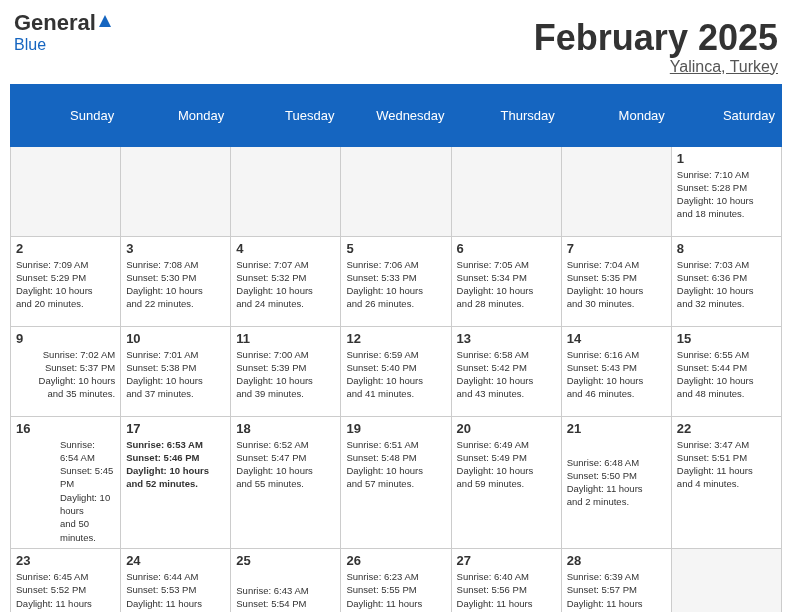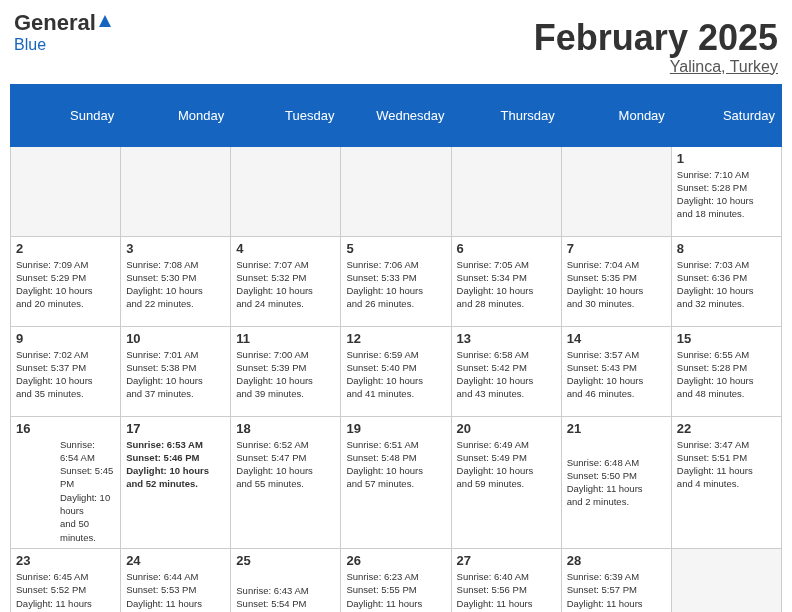--- a/index.html
+++ b/index.html
@@ -178,21 +178,21 @@
           <div class="day-num">8</div>
           <div class="day-info" style="white-space: pre-line;">Sunrise: 7:03 AM
 Sunset: 6:36 PM
 Daylight: 10 hours
 and 32 minutes.</div>
         </td>
       </tr>
       <tr class="week-row">
         <td class="day-cell">
           <div class="day-num">9</div>
-          <div class="day-info" style="white-space: pre-line;">Sunrise: 7:02 AM
+          <div class="day-info" style="white-space: pre-line; text-align: right;">Sunrise: 7:02 AM
 Sunset: 5:37 PM
 Daylight: 10 hours
 and 35 minutes.</div>
         </td>
         <td class="day-cell">
           <div class="day-num">10</div>
           <div class="day-info" style="white-space: pre-line;">Sunrise: 7:01 AM
 Sunset: 5:38 PM
 Daylight: 10 hours
 and 37 minutes.</div>
@@ -213,29 +213,29 @@
         </td>
         <td class="day-cell">
           <div class="day-num">13</div>
           <div class="day-info" style="white-space: pre-line;">Sunrise: 6:58 AM
 Sunset: 5:42 PM
 Daylight: 10 hours
 and 43 minutes.</div>
         </td>
         <td class="day-cell">
           <div class="day-num">14</div>
-          <div class="day-info" style="white-space: pre-line;">Sunrise: 3:57 AM
+          <div class="day-info" style="white-space: pre-line;">Sunrise: 6:16 AM
 Sunset: 5:43 PM
 Daylight: 10 hours
 and 46 minutes.</div>
         </td>
         <td class="day-cell">
           <div class="day-num">15</div>
           <div class="day-info" style="white-space: pre-line;">Sunrise: 6:55 AM
-Sunset: 5:28 PM
+Sunset: 5:44 PM
 Daylight: 10 hours
 and 48 minutes.</div>
         </td>
       </tr>
       <tr class="week-row">
         <td class="day-cell">
           <div class="day-num">16</div>
           <div class="day-info" style="white-space: pre-line; margin-left: 44px;">Sunrise: 6:54 AM
 Sunset: 5:45 PM
 Daylight: 10 hours

